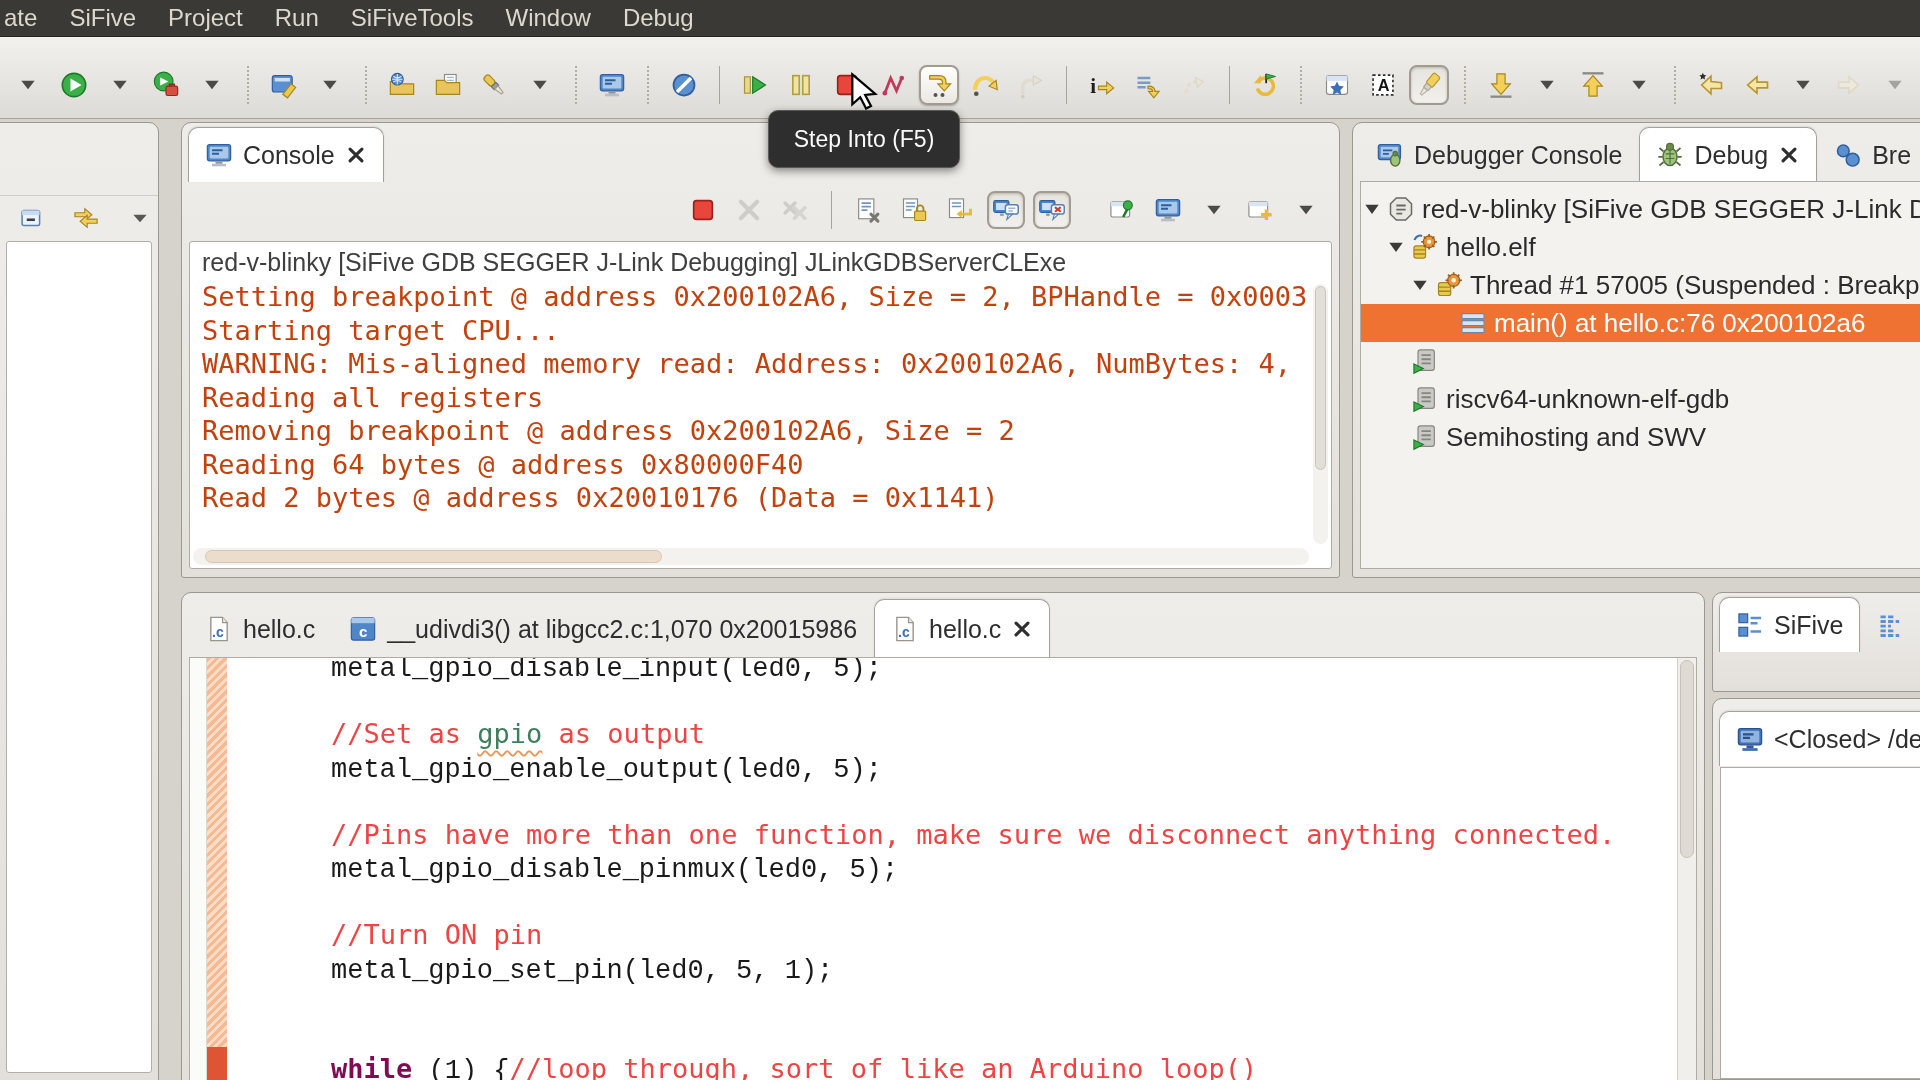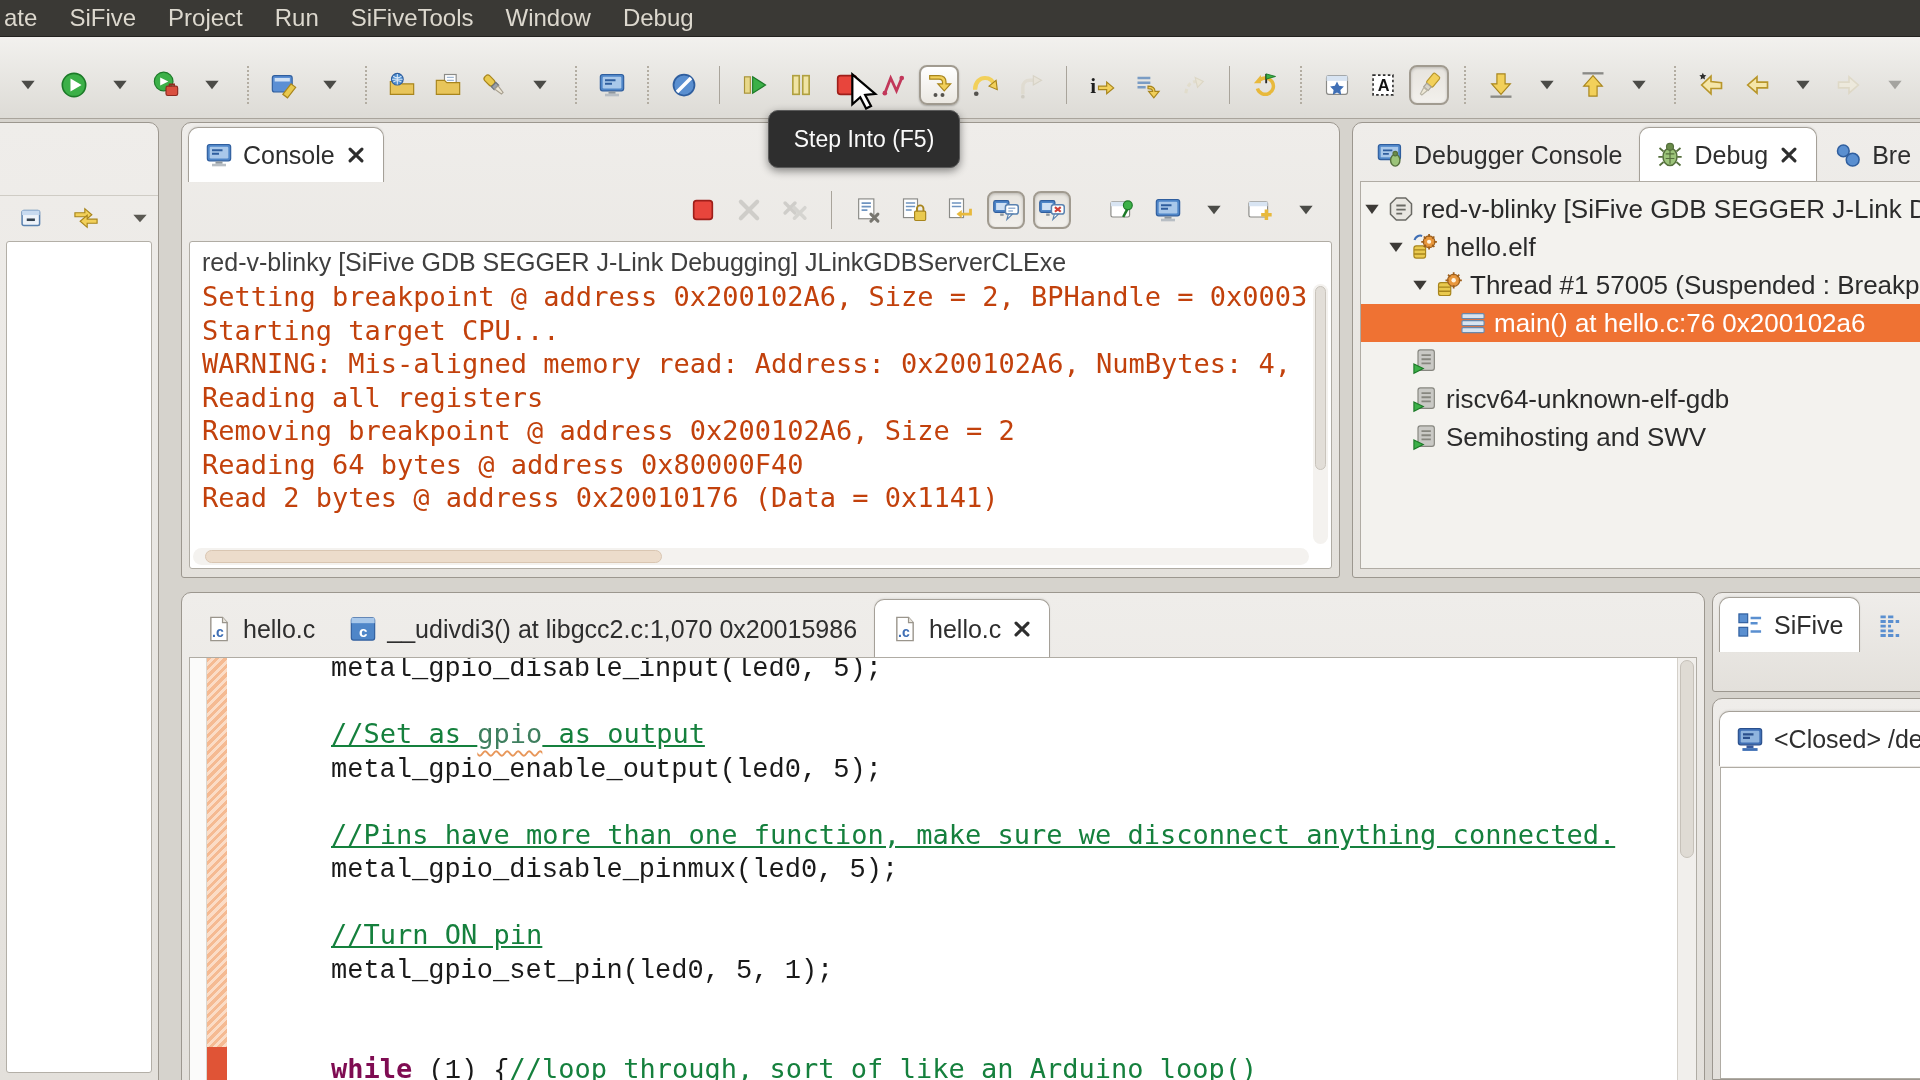--- a/index.html
+++ b/index.html
@@ -79,21 +79,21 @@
   .editor-body{position:absolute;left:7px;right:7px;top:64px;bottom:0;background:#fff;
                border:1px solid #b0aca4;border-bottom:none;overflow:hidden;}
   .gutter{position:absolute;left:0;top:0;bottom:0;width:16px;background:#fbfbfa;border-right:1px solid #dbd8d2;}
   .range-bar{position:absolute;left:17px;top:0;bottom:0;width:20px;
              background:repeating-linear-gradient(135deg,#f5ba92 0 3px,#fbdcc6 3px 6px);}
   .range-bar-end{position:absolute;left:17px;bottom:0;width:20px;height:36px;background:#e05436;}
   .code{position:absolute;left:38px;top:-8px;right:22px;font-family:"DejaVu Sans Mono",monospace;
         font-size:27px;line-height:33.5px;white-space:pre;}
   .code-line{padding-left:103px;height:33.5px;}
   .tok-plain{color:#1a1a1a;font-family:Liberation Mono, monospace;}
-  .tok-comment{color:#15803d;text-decoration:underline;}
+  .tok-comment{color:#ef4444;}
   .tok-keyword{color:#7f0c52;font-weight:bold;}
   .tok-comment-misspelled{color:#3f7f5f;text-decoration:underline wavy #e8975a 2px;text-underline-offset:7px;}
   .editor-vscroll{position:absolute;right:0;top:0;bottom:0;width:18px;background:#f1efec;border-left:1px solid #d4d0c9;}
   .editor-vscroll .thumb{position:absolute;top:2px;height:46%;left:2px;right:2px;background:#dfdbd4;border:1px solid #c6c1b9;border-radius:8px;}
 
   
   .outline-panel{left:1712px;top:592px;width:216px;height:100px;border-radius:10px 0 3px 3px;}
   .terminal-panel{left:1712px;top:698px;width:216px;height:382px;border-radius:10px 0 0 0;}
   .terminal-panel .tabstrip{height:66px;}
   .terminal-body{position:absolute;left:7px;right:0;top:68px;bottom:0;background:#fff;border:1px solid #b0aca4;border-right:none;}

